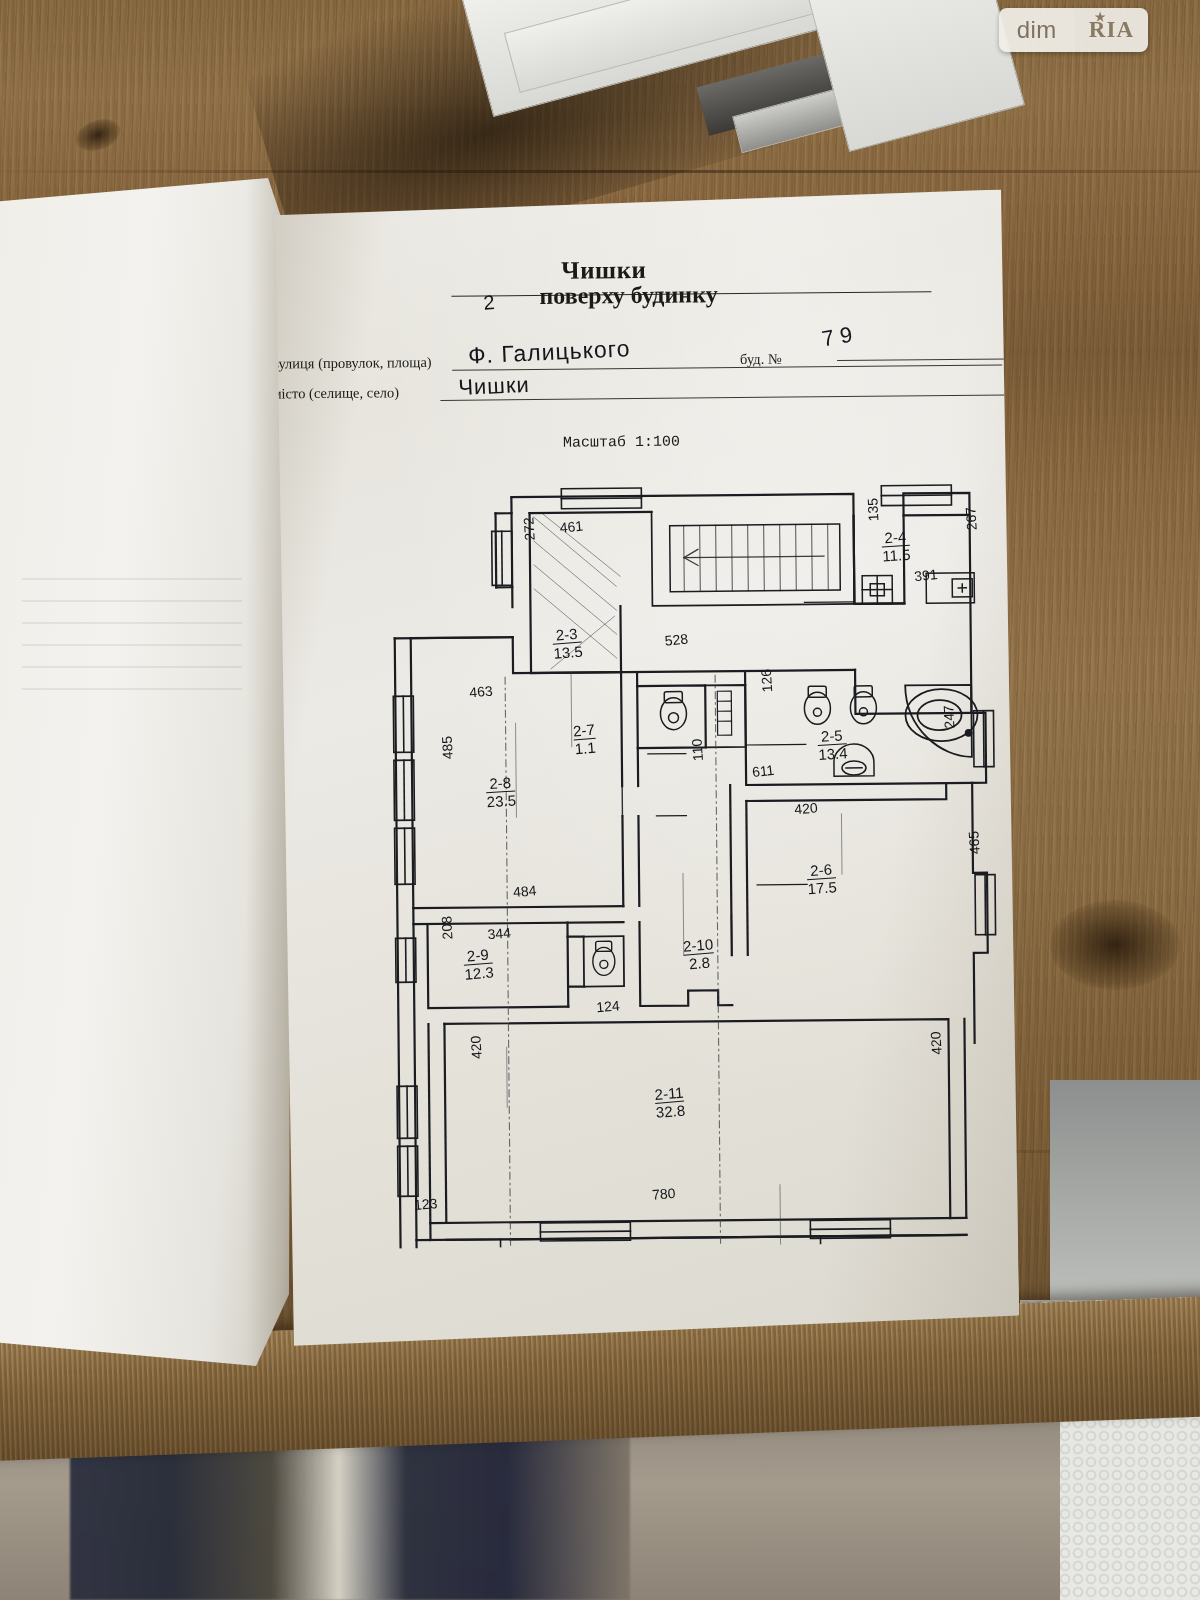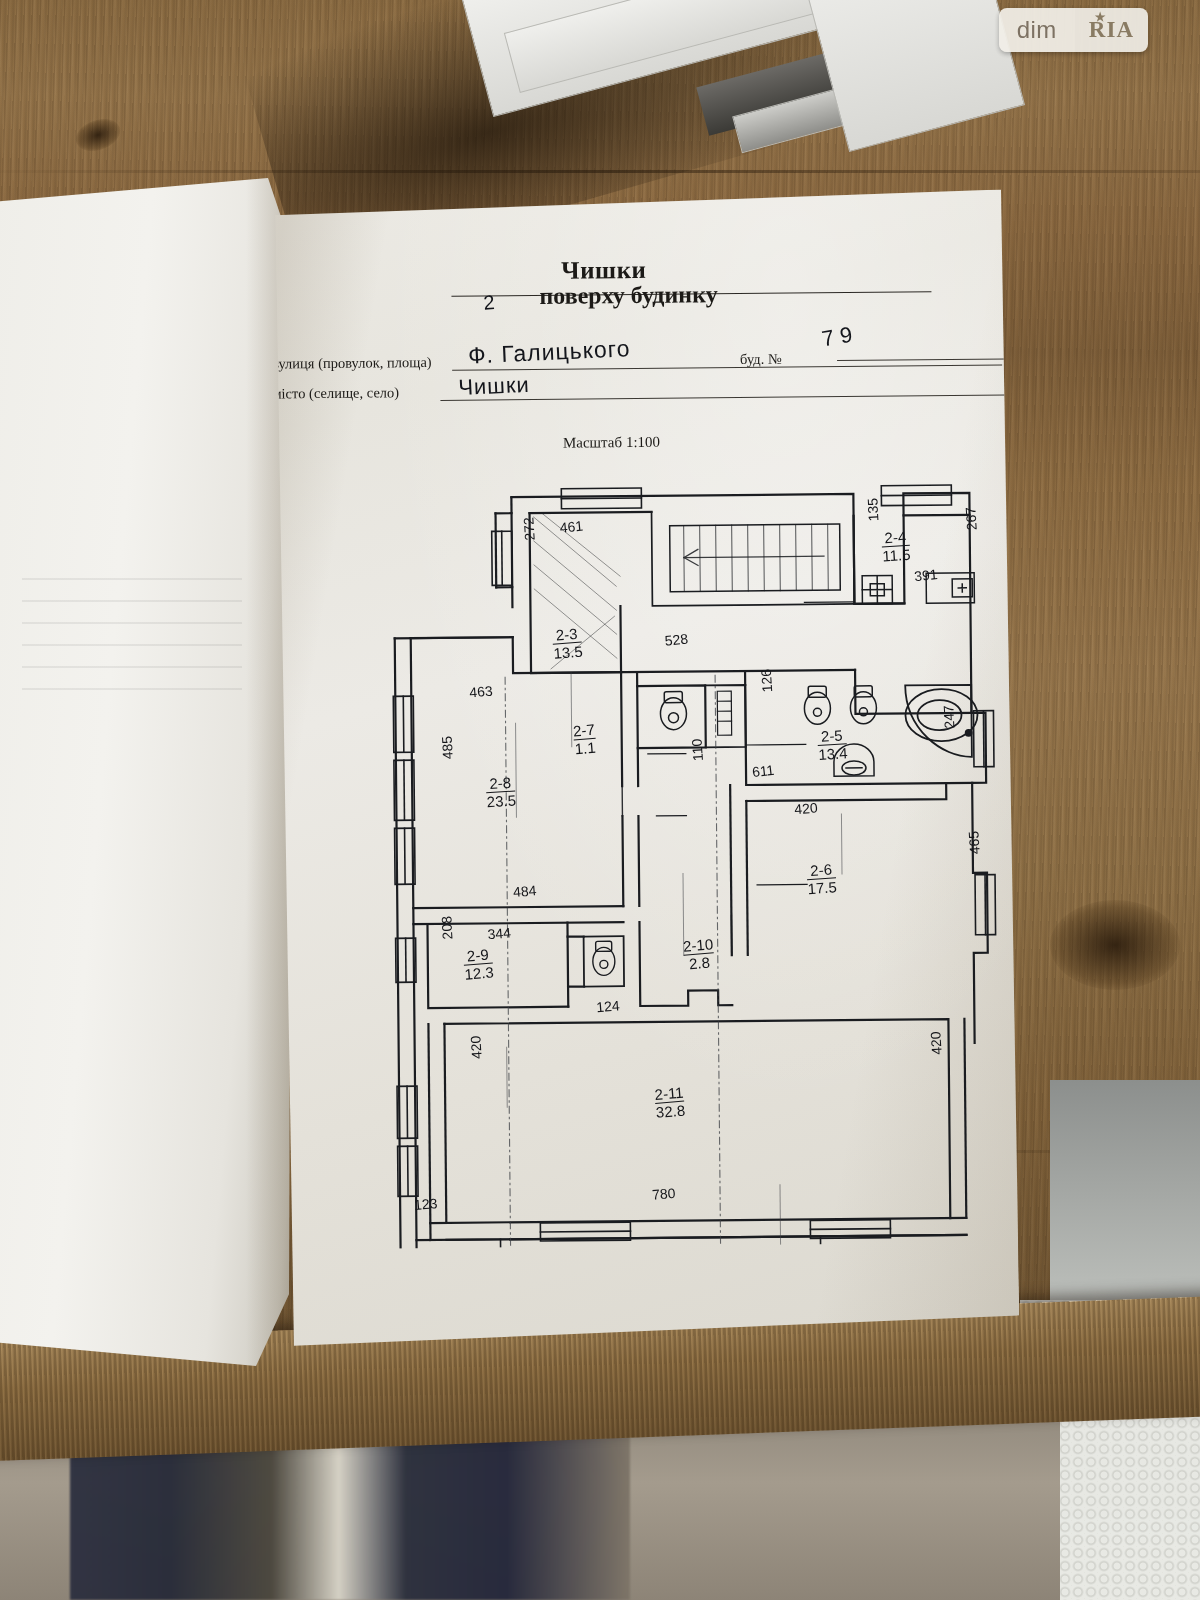--- a/index.html
+++ b/index.html
@@ -86,21 +86,21 @@
   .l1{left:190px;top:182px;width:550px;}
   .l1b{left:575px;top:176px;width:230px;}
   .l2{left:178px;top:212px;width:660px;}
   .t-bud{position:absolute;left:478px;top:166px;font-size:14.5px;}
 
   .hw{position:absolute;font-family:"Liberation Sans",sans-serif;color:#14161c;}
   .hw-street{left:206px;top:152px;font-size:23px;transform:rotate(-2deg);letter-spacing:1px;}
   .hw-num{left:560px;top:140px;font-size:22px;transform:rotate(-9deg);}
   .hw-city{left:196px;top:186px;font-size:22px;transform:rotate(-2deg);letter-spacing:1px;}
 
-  .t-scale{position:absolute;left:300px;top:248px;font-size:15px;}
+  .t-scale{position:absolute;left:300px;top:248px;font-size:15px;font-family:Liberation Mono, monospace;}
 
   
   .plan{position:absolute;left:120px;top:300px;width:620px;height:760px;}
   .plan svg{display:block;}
 
   .roomLbl{position:absolute;font-family:"Liberation Sans",sans-serif;color:#15161a;text-align:center;}
   .roomLbl .no{font-size:15px;display:block;line-height:1.05;}
   .roomLbl .ar{font-size:15px;display:block;line-height:1.05;border-top:1.4px solid #15161a;padding-top:1px;}
 
   .dim{position:absolute;font-family:"Liberation Sans",sans-serif;font-size:14px;color:#15161a;white-space:nowrap;}

